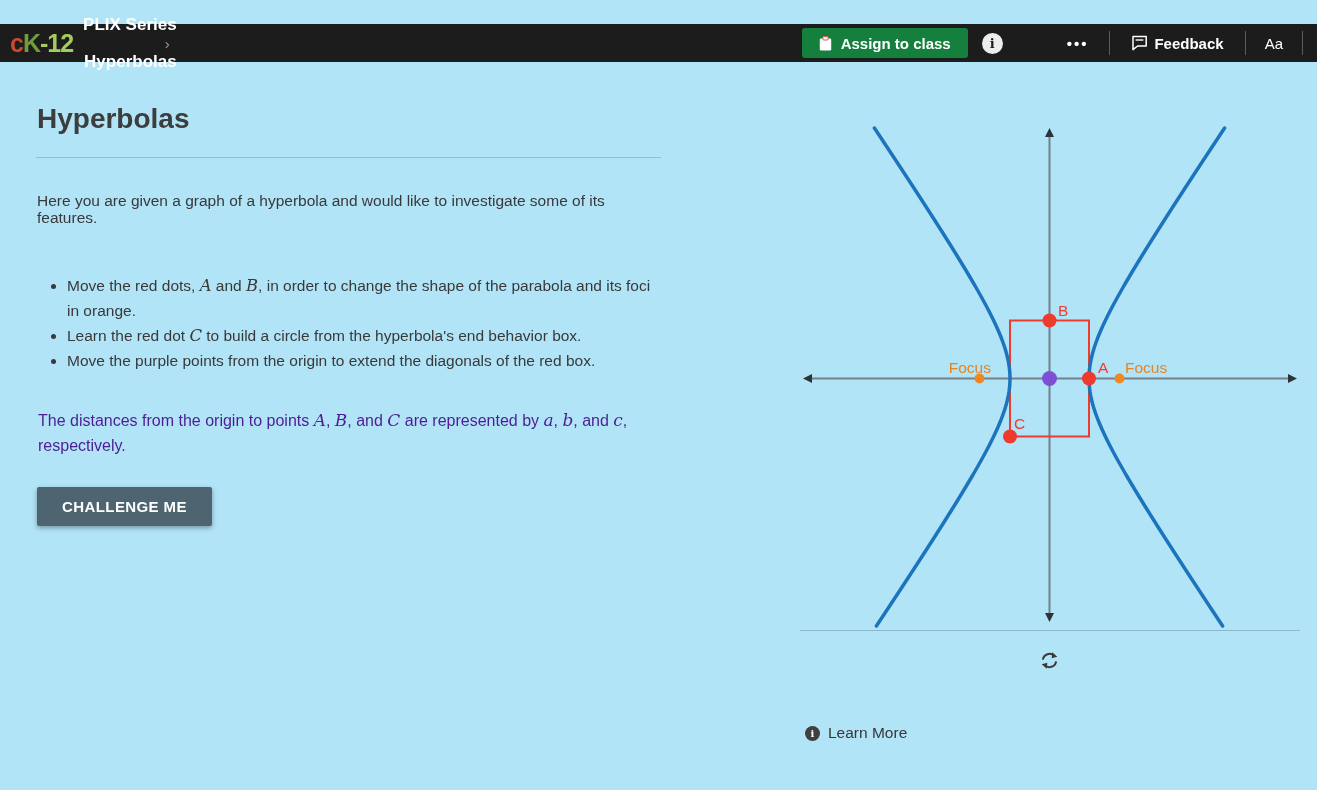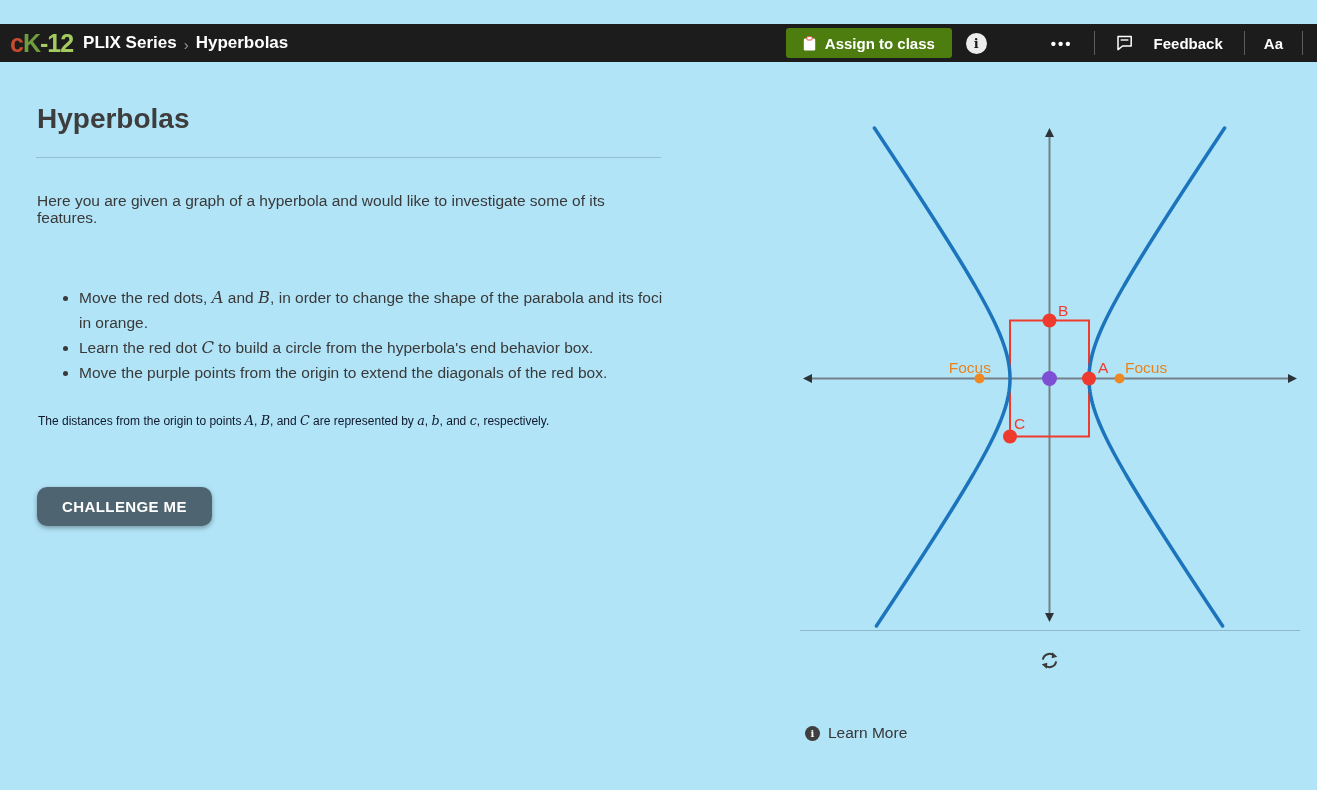--- a/index.html
+++ b/index.html
@@ -14,75 +14,75 @@
   
   .topbar {
     position:absolute; left:0; top:0; width:1317px; height:38px;
     background:#1c1c1c; display:flex; align-items:center;
     padding:0 14px 0 10px; z-index:5;margin-top:24px;
   }
   .logo { font-weight:bold; font-size:25px; letter-spacing:-1px; line-height:1; margin-right:10px; cursor:pointer; }
   .logo .lc { color:#c94b2e; }
   .logo .lk { color:#6f9c3d; }
   .logo .ln { color:#a4cb5e; }
-  .crumb { display:flex; align-items:flex-end; font-size:17px; font-weight:bold; color:#fff; }
+  .crumb { display:flex; align-items:flex-end; font-size:17px; font-weight:bold; color:#fff;flex-direction:column; }
   .crumb .sep { color:#9a9a9a; font-weight:normal; font-size:15px; margin:0 7px; }
   .topbar-right { margin-left:auto; display:flex; align-items:center; }
   .assign-btn {
-    background:#4d7c0f; border:none; color:#fff; font-weight:bold; font-size:15px;
+    background:#15803d; border:none; color:#fff; font-weight:bold; font-size:15px;
     font-family:"Liberation Sans", sans-serif;
     height:30px; padding:0 17px; border-radius:3px; display:flex; align-items:center; gap:9px; cursor:pointer;
   }
   .info-circle {
     width:21px; height:21px; border-radius:50%; background:#ededed; color:#1b1b1b;
     display:flex; align-items:center; justify-content:center;
     font-size:13px; font-weight:bold; font-family:"DejaVu Serif", serif;
     margin-left:14px; cursor:pointer;
   }
   .more-btn {
     color:#fff; font-size:15px; letter-spacing:2px; font-weight:bold;
     margin-left:58px; background:none; border:none; cursor:pointer;
     font-family:"Liberation Sans", sans-serif;
   }
   .vdiv { width:1px; height:24px; background:#5c5c5c; margin:0 15px; }
   .feedback-btn {
-    display:flex; align-items:center; gap:21px; color:#fff; font-weight:bold; font-size:15px;
+    display:flex; align-items:center; gap:6px; color:#fff; font-weight:bold; font-size:15px;
     background:none; border:none; cursor:pointer; font-family:"Liberation Sans", sans-serif;
   }
   .aa-btn {
-    color:#fff; font-weight:bold; font-size:15px; background:none; border:none; cursor:pointer;
+    color:#fff; font-weight:normal; font-size:15px; background:none; border:none; cursor:pointer;
     font-family:"Liberation Sans", sans-serif; padding:0 4px;
   }
 
   
   .page-title {
     position:absolute; left:37px; top:103px; margin:0;
     font-size:28px; font-weight:bold; color:#3d3d3d;
   }
   .title-rule {
     position:absolute; left:36px; top:157px; width:625px; height:1px;
     background:rgba(0,0,0,0.16);
   }
   .intro {
     position:absolute; left:37px; top:192px; width:604px; margin:0;
     font-size:15.5px; line-height:17px; color:#393939;
   }
   .instructions {
-    position:absolute; left:37px; top:273px; width:618px; margin:12px;
+    position:absolute; left:37px; top:273px; width:618px; margin:0;
     padding-left:30px; font-size:15.5px; line-height:25px; color:#393939;
   }
   .instructions li { margin:0; padding:0; }
   .summary {
     position:absolute; left:38px; top:408px; width:592px; margin:0;
-    font-size:12px; line-height:25px; color:#0f172a;
+    font-size:16px; line-height:25px; color:#4c1d95;
   }
   .mathvar { font-family:"DejaVu Serif", serif; font-style:italic; font-size:1.06em; }
   .challenge-btn {
     position:absolute; left:37px; top:487px; width:175px; height:39px;
-    background:#4e6571; border:none; border-radius:10px;
+    background:#4e6571; border:none; border-radius:2px;
     color:#fff; font-weight:bold; font-size:15px; letter-spacing:0.4px;
     font-family:"Liberation Sans", sans-serif;
     box-shadow:0 2px 5px rgba(0,0,0,0.35); cursor:pointer;
   }
 
   
   .graph-svg { position:absolute; left:795px; top:120px; }
   .graph-divider {
     position:absolute; left:800px; top:630px; width:500px; height:1px;
     background:rgba(38,50,56,0.25);

